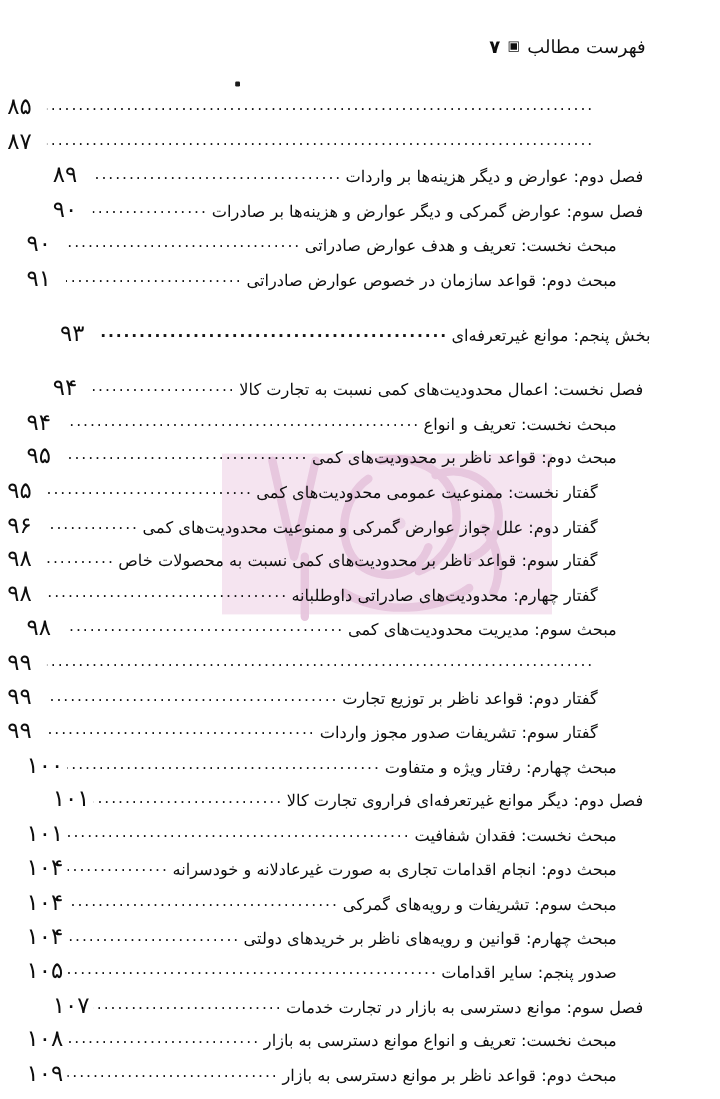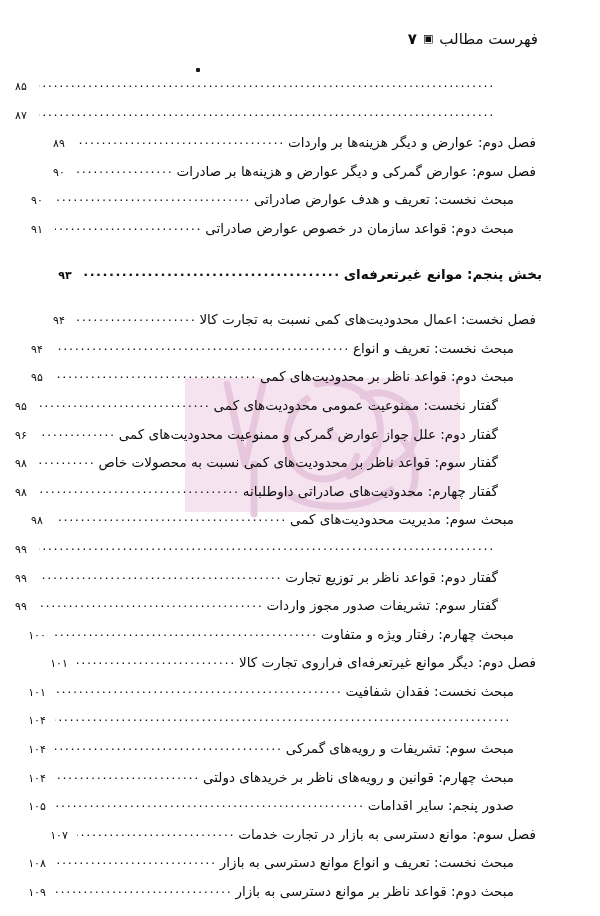--- a/index.html
+++ b/index.html
@@ -134,35 +134,35 @@
     letter-spacing: 1.6px;
     font-size: 13px;
     color: #151515;
     white-space: nowrap;
     overflow: hidden;
   }
 
   .toc-row .pageno {
     order: 3;
     flex: 0 0 auto;
-    text-align: center;
-    font-size: 11px;
+    text-align: left;
+    font-size: 19px;
     min-width: 30px;
     direction: rtl;
   }
 
   
   .lvl-bakhsh  { }
   .lvl-fasl    { margin-right: 6px; }
   .lvl-mabhas  { margin-right: 28px; }
   .lvl-goftar  { margin-right: 44px; }
 
   .toc-row.bold .label,
   .toc-row.bold .pageno {
-    font-weight: bold;
+    font-weight: normal;
   }
   .toc-row.bold .leader::after {
     font-weight: bold;
     letter-spacing: 1.5px;
   }
 
   .toc-row.gap-before {
     margin-top: 17px;
   }
 </style>
@@ -295,20 +295,21 @@
         <span class="label">فصل دوم: دیگر موانع غیرتعرفه‌ای فراروی تجارت کالا</span>
         <span class="leader"></span>
         <span class="pageno">۱۰۱</span>
       </div>
       <div class="toc-row lvl-mabhas">
         <span class="label">مبحث نخست: فقدان شفافیت</span>
         <span class="leader"></span>
         <span class="pageno">۱۰۱</span>
       </div>
       <div class="toc-row lvl-mabhas">
+        <span class="label">مبحث دوم: انجام اقدامات تجاری به صورت غیرعادلانه و خودسرانه</span>
         <span class="leader"></span>
         <span class="pageno">۱۰۴</span>
       </div>
       <div class="toc-row lvl-mabhas">
         <span class="label">مبحث سوم: تشریفات و رویه‌های گمرکی</span>
         <span class="leader"></span>
         <span class="pageno">۱۰۴</span>
       </div>
       <div class="toc-row lvl-mabhas">
         <span class="label">مبحث چهارم: قوانین و رویه‌های ناظر بر خریدهای دولتی</span>

